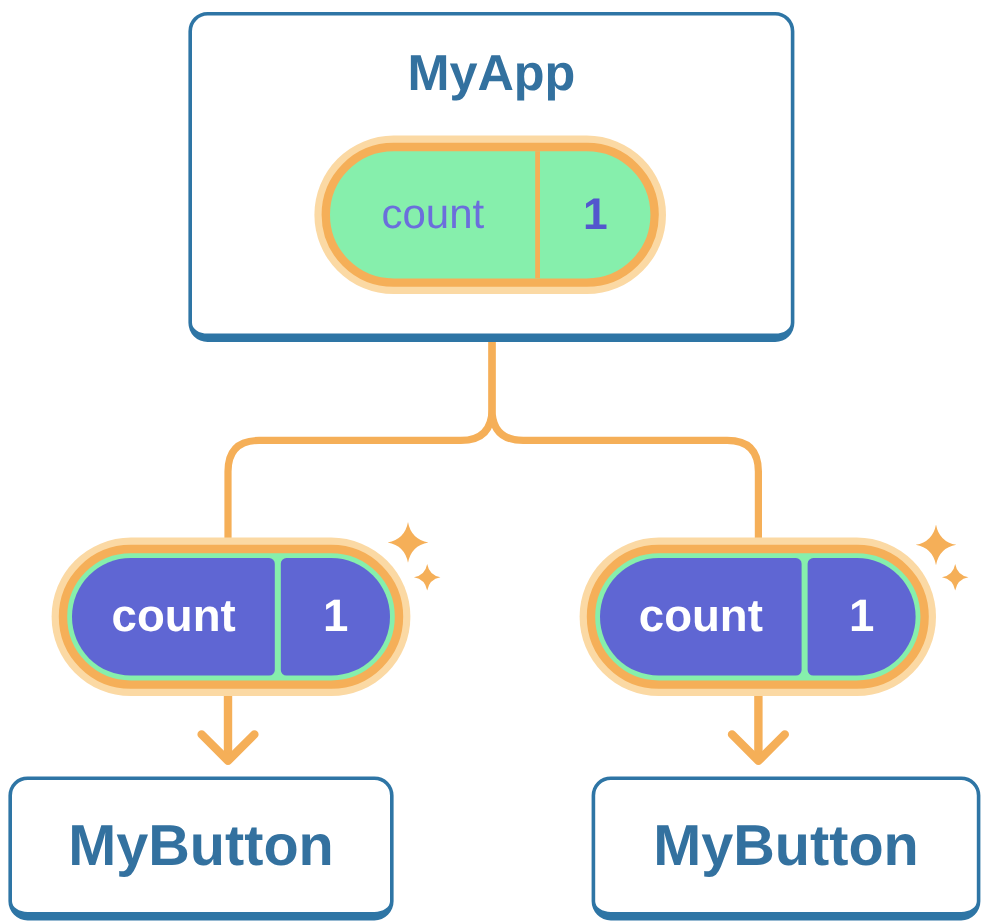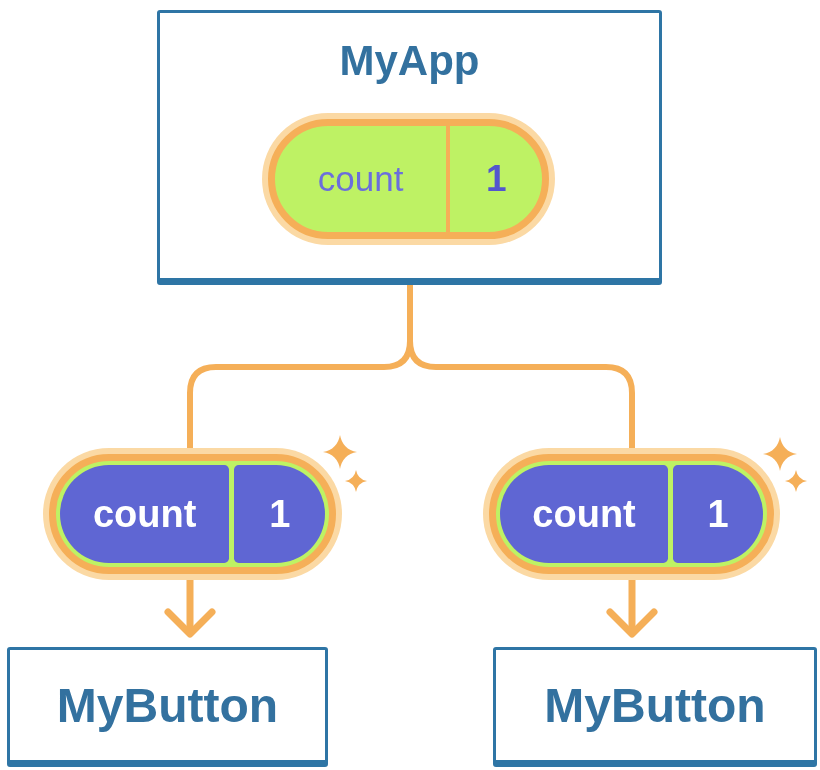--- a/index.html
+++ b/index.html
@@ -17,33 +17,33 @@
   .canvas{
     position:relative;width:820px;height:770px;background:var(--card-bg);
     font-family:"Liberation Sans","DejaVu Sans",sans-serif;overflow:hidden;
   }
   .overlay{position:absolute;left:0;top:0;z-index:1;}
   .connector{stroke:var(--orange);stroke-width:6;fill:none;stroke-linecap:round;stroke-linejoin:round;}
   .arrow-stroke{stroke:var(--orange);stroke-width:7;fill:none;stroke-linecap:round;stroke-linejoin:round;}
   .sparkle{fill:var(--orange);}
   .comp-card{
     position:absolute;z-index:2;background:var(--card-bg);
-    border:3px solid var(--card-border);border-bottom-width:7px;border-radius:3px;
+    border:3px solid var(--card-border);border-bottom-width:7px;border-radius:16px;
     box-sizing:border-box;
   }
   .comp-card.root{left:157px;top:10px;width:505px;height:275px;}
   .comp-card.leaf{display:flex;align-items:center;justify-content:center;}
   .comp-card.leaf-left{left:7px;top:647px;width:321px;height:120px;}
   .comp-card.leaf-right{left:493px;top:647px;width:324px;height:120px;}
   .comp-title{color:var(--title-text);font-weight:600;text-align:center;}
   .root-title{font-size:42px;padding-top:24px;}
   .leaf-title{font-size:48px;}
   .pill{
     position:absolute;z-index:2;box-sizing:border-box;
-    border:7px solid var(--orange);border-radius:999px;background:#bef264;
+    border:7px solid var(--orange);border-radius:999px;background:#86efac;
     box-shadow:0 0 0 6px var(--orange-halo);
     display:flex;align-items:stretch;
   }
   .pill-top{left:268px;top:119px;width:281px;height:120px;}
   .pill-left{left:49px;top:454px;width:287px;height:120px;}
   .pill-right{left:489px;top:454px;width:285px;height:120px;}
   .cell{display:flex;align-items:center;justify-content:center;}
   .pill-white .cell-name{flex:1.72;color:var(--state-name-text);font-size:35px;font-weight:400;}
   .pill-white .cell-value{flex:0.92;color:var(--state-value-text);font-size:37px;font-weight:700;}
   .pill-white .divider{width:4px;background:var(--orange);}

